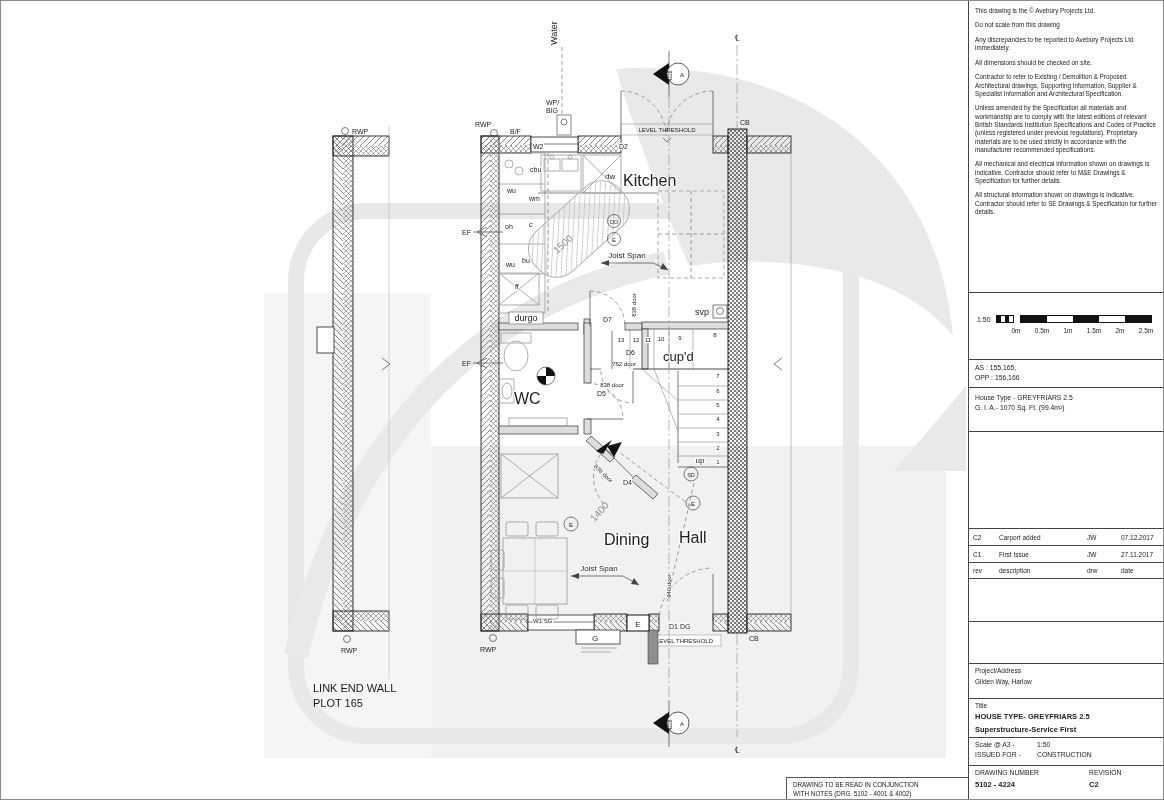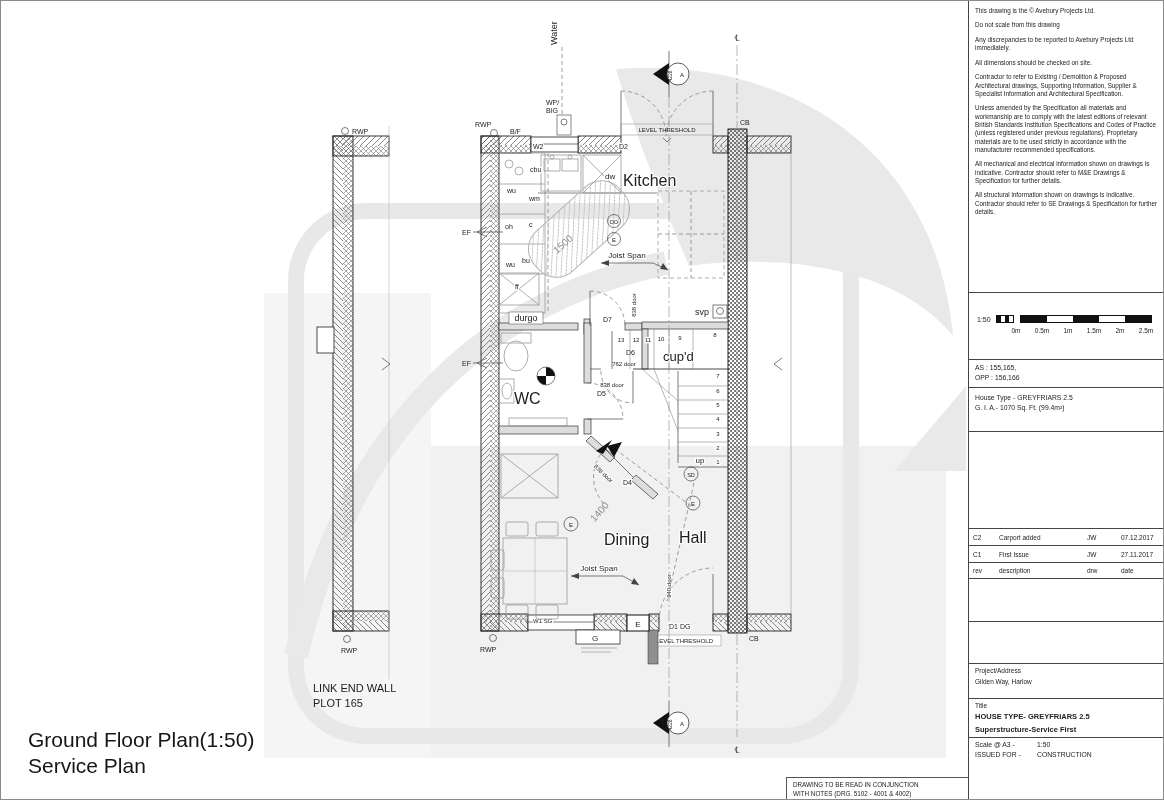--- a/index.html
+++ b/index.html
@@ -388,24 +388,20 @@
     <polygon points="668,711 668,733 652,722" fill="#111"></polygon>
     <circle cx="677" cy="722" r="11" fill="#fff" stroke="#333" stroke-width="0.8"></circle>
     <text x="681" y="725" class="t6 mid">A</text>
     <text x="671" y="724" transform="rotate(-90 671 724)" style="font-size:5px" class="mid">4228</text>
     <text x="736" y="40" class="t9 mid">℄</text>
     <line x1="736" y1="44" x2="736" y2="736" class="dashdot"></line>
     <text x="736" y="752" class="t9 mid">℄</text>
   </g>
 </svg>
 
-<div id="heading">
-  <div class="h1">Ground Floor Plan(1:50)</div>
-  <div class="h1">Service Plan</div>
-</div>
 
 <div id="footnote">
   <div>DRAWING TO BE READ IN CONJUNCTION</div>
   <div>WITH NOTES (DRG. 5102 - 4001 &amp; 4002)</div>
 </div>
 
 <div id="tblock">
   <div id="notes" class="sec">
     <p>This drawing is the ©  Avebury Projects Ltd.</p>
     <p>Do not scale from this drawing</p>
@@ -483,15 +479,25 @@
   <div id="scale-sec" class="sec">
     <div class="srow">
       <span class="lbl">Scale @ A3 -</span>
       <span>1:50</span>
     </div>
     <div class="srow">
       <span class="lbl">ISSUED FOR -</span>
       <span>CONSTRUCTION</span>
     </div>
   </div>
+  <div id="dwg-sec" class="sec">
+    <div>
+      <div>DRAWING NUMBER</div>
+      <div class="val">5102 - 4224</div>
+    </div>
+    <div>
+      <div>REVISION</div>
+      <div class="val">C2</div>
+    </div>
+  </div>
 </div>
 
 </div>
 
 </body></html>

